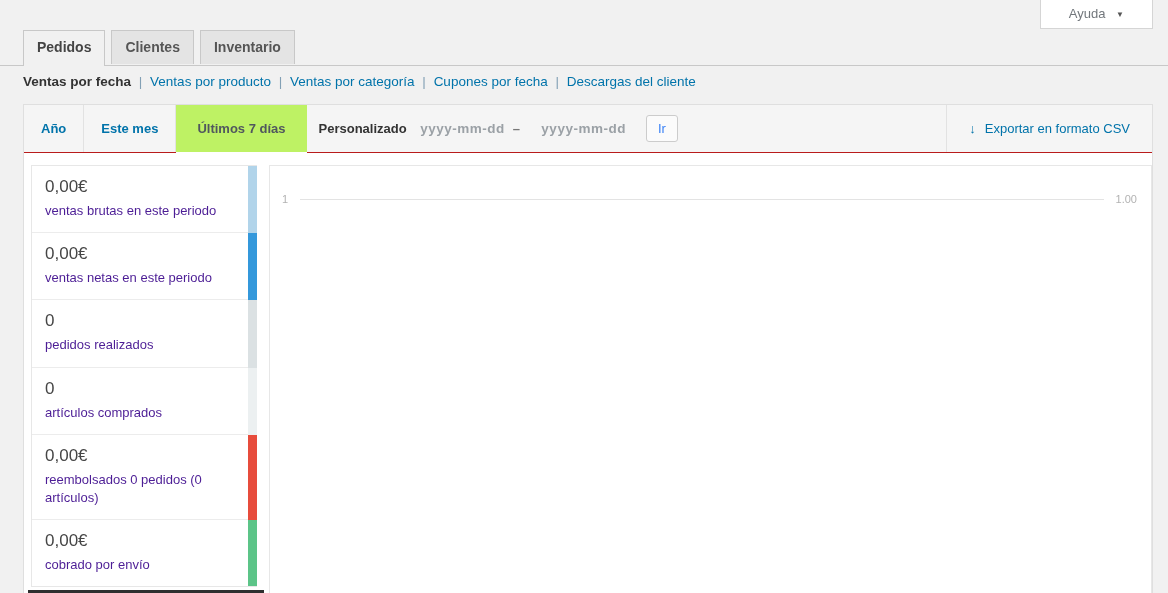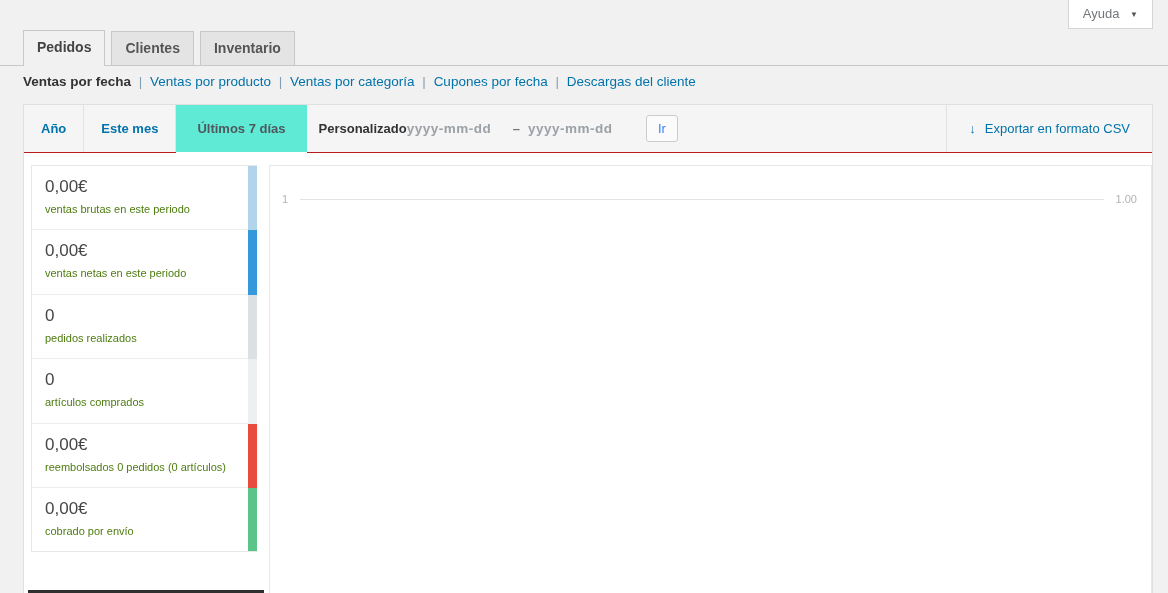--- a/index.html
+++ b/index.html
@@ -12,32 +12,32 @@
     font-size: 13px;
     color: #444;
   }
   a { text-decoration: none; }
 
   
   .help-tab {
     position: absolute; top: 0; right: 15px;
     background: #fff;
     border: 1px solid #d5d5d5; border-top: none;
-    padding: 6px 14px 7px;
+    padding: 6px 28px 7px;
     color: #72777c; font-size: 13px;
     cursor: pointer;
   }
   .help-caret { font-size: 8px; color: #555; margin-left: 7px; vertical-align: 1px; }
 
   
   .nav-wrap {
     position: absolute; top: 30px; left: 0; right: 0;
     padding-left: 23px;
     border-bottom: 1px solid #c8c8c8;
-    display: flex; align-items: center;
+    display: flex; align-items: flex-start;
   }
   .nav-tab {
     display: inline-block;
     padding: 8px 13px 9px;
     margin-right: 6px;
     background: #e4e4e4;
     border: 1px solid #c8c8c8; border-bottom: none;
     font-size: 14px; font-weight: 600; color: #555;
     cursor: pointer;
   }
@@ -73,34 +73,34 @@
     border-bottom: 1px solid #b91c1c;
   }
   .range-link {
     display: flex; align-items: center;
     padding: 0 17px;
     border-right: 1px solid #e2e2e2;
     font-size: 13px; font-weight: bold; color: #0073aa;
     cursor: pointer; white-space: nowrap;
   }
   .range-link.active {
-    background: #5eead4;
+    background: #bef264;
     border-right: none;
     color: #50575e;
     padding: 0 21px;
     box-shadow: 0 1px 0 #fff;
   }
   .range-custom { display: flex; align-items: center; padding: 0 12px; }
   .custom-label { font-weight: bold; color: #333; white-space: nowrap; }
   .date-input {
     width: 98px;
     border: none; background: transparent; outline: none;
     font-family: "Liberation Sans", sans-serif;
     font-size: 13.5px; font-weight: 600; letter-spacing: .5px;
-    color: #0c4a6e; text-align: left;
+    color: #0c4a6e; text-align: right;
   }
   .date-input::placeholder { color: #9ba1a6; opacity: 1; }
   .range-dash { color: #777; font-weight: bold; margin: 0 8px; }
   .go-btn {
     margin-left: 20px;
     background: #fbfbfb;
     border: 1px solid #ccc; border-radius: 3px;
     padding: 5px 11px;
     font-family: "Liberation Sans", sans-serif;
     font-size: 13px; color: #3b82f6;
@@ -128,21 +128,21 @@
     flex-shrink: 0;
   }
   .legend-row {
     position: relative;
     padding: 11px 24px 12px 13px;
     border-bottom: 1px solid #ececec;
     cursor: pointer;
   }
   .legend-row:last-child { border-bottom: none; }
   .legend-value { font-size: 17px; color: #464646; margin-bottom: 5px; }
-  .legend-label { font-size: 11px; color: #4d7c0f; line-height: 1.4; }
+  .legend-label { font-size: 13px; color: #4c1d95; line-height: 1.4; }
   .legend-strip {
     position: absolute; top: 0; bottom: -1px; right: -1px;
     width: 9px;
   }
   .legend-row:last-child .legend-strip { bottom: 0; }
 
   .chart-box {
     flex: 1;
     margin-left: 12px;
     height: 100%;

